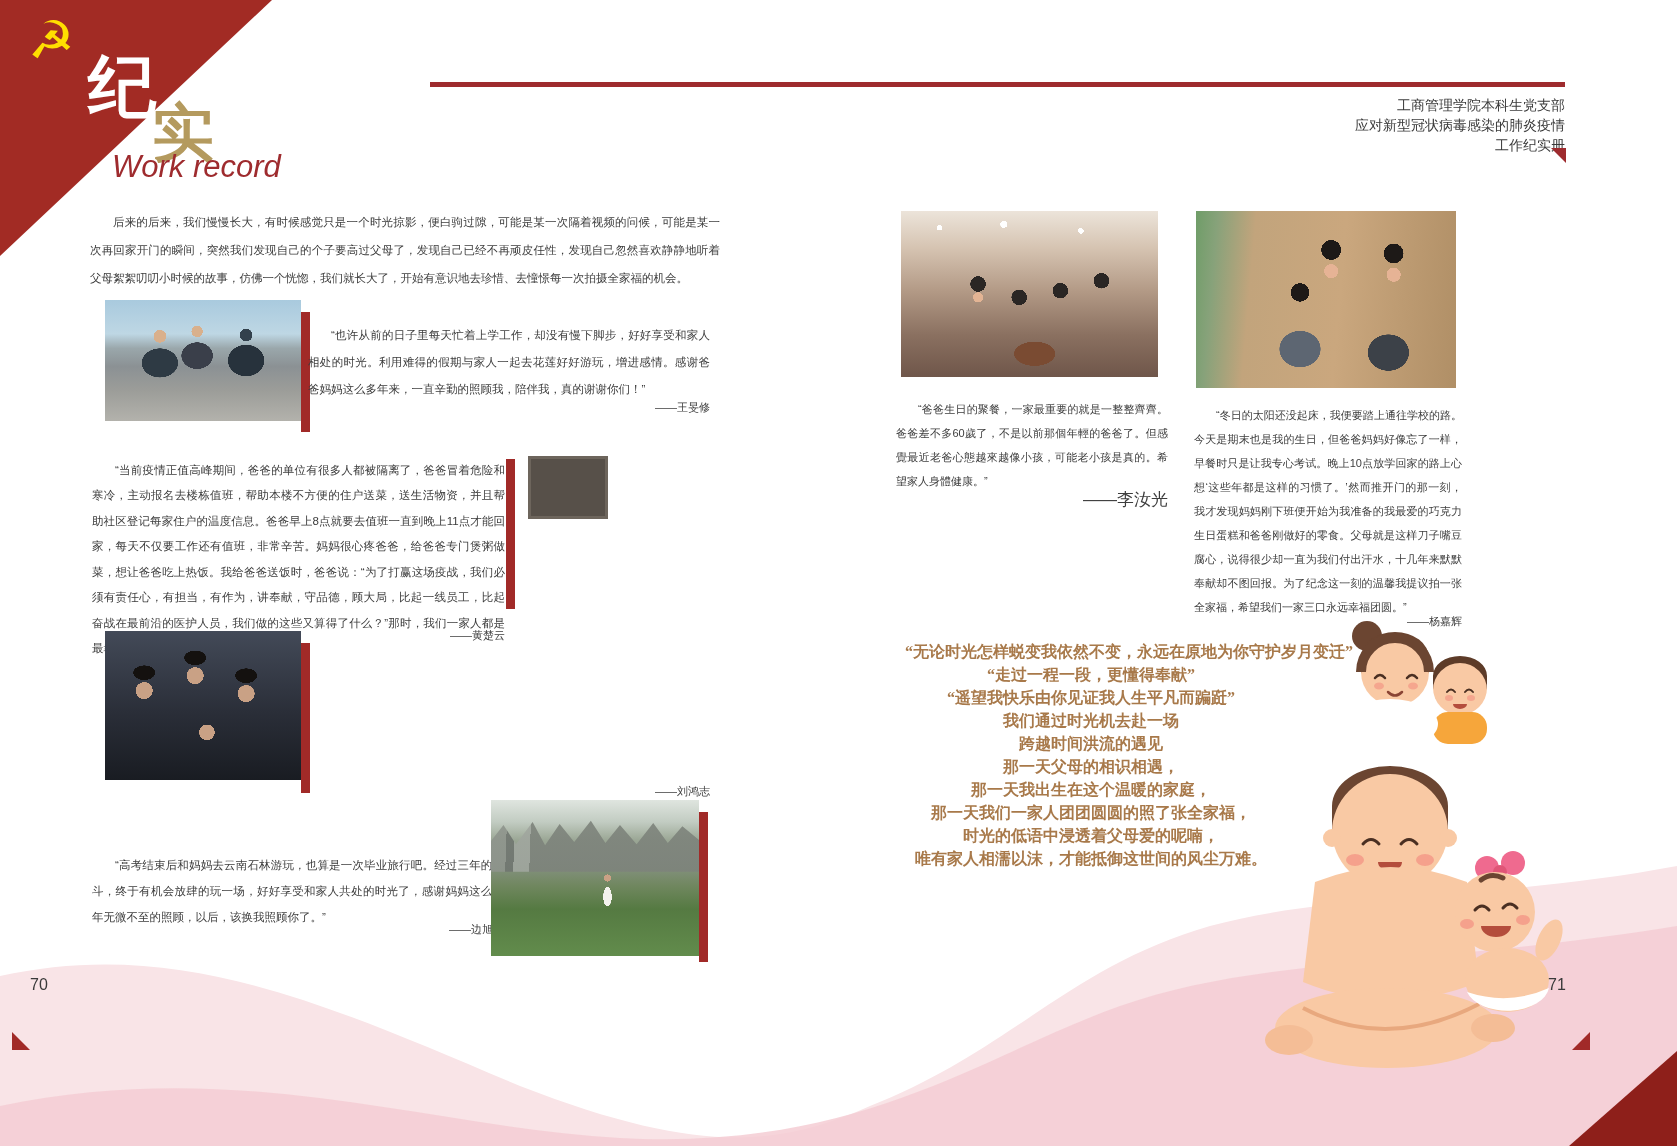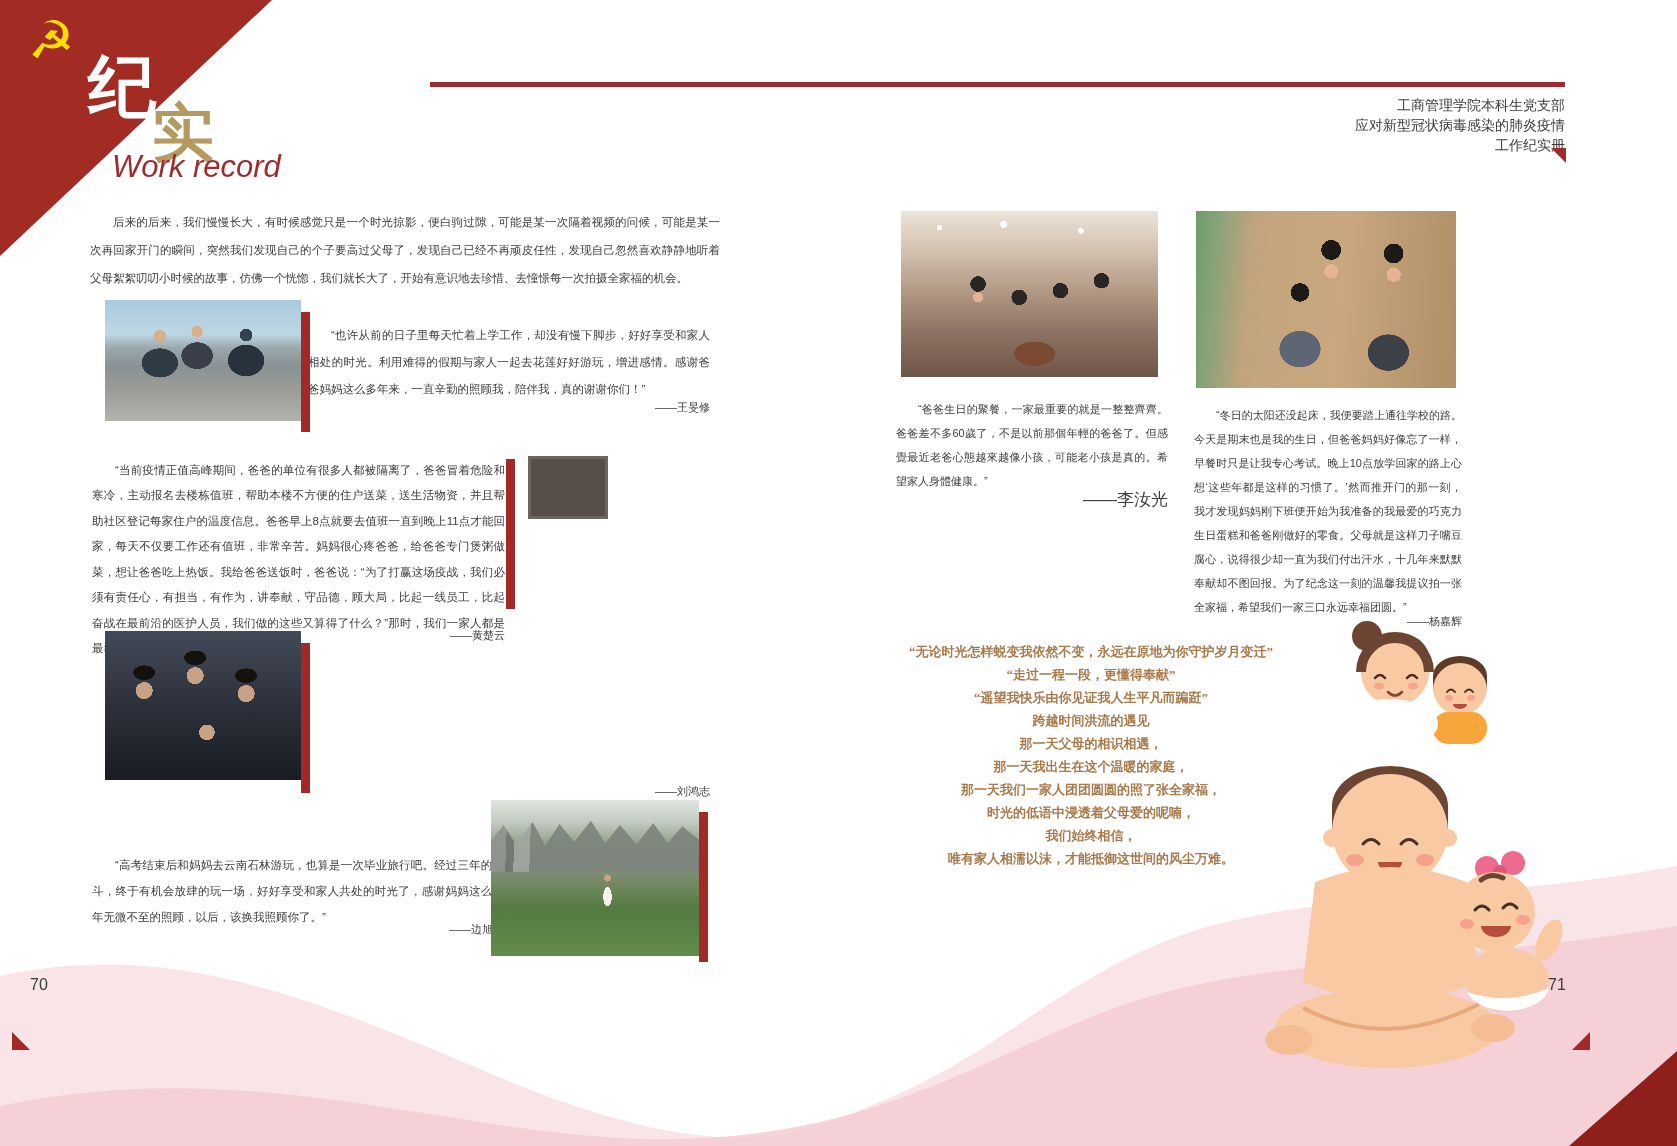--- a/index.html
+++ b/index.html
@@ -36,21 +36,21 @@
   .a3{left:308px;top:784px;width:402px;}
   .q4{left:92px;top:840px;width:412px;}
   .a4{left:92px;top:922px;width:412px;}
   
   .c1{left:896px;top:386px;width:272px;}
   .ca1{left:896px;top:488px;width:272px;font-size:17px;}
   .c2{left:1194px;top:392px;width:268px;}
   .ca2{left:1194px;top:614px;width:268px;font-size:11px;}
   
   .poem{position:absolute;left:905px;top:640px;width:372px;text-align:center;z-index:3;
-    font-family:"Liberation Serif","DejaVu Serif",serif;font-weight:bold;color:#a8794a;font-size:13px;line-height:23px;}
+    font-family:"Liberation Serif","DejaVu Serif",serif;font-weight:bold;color:#a8794a;font-size:16px;line-height:23px;}
   .poem-line{white-space:nowrap;}
   
   .photo{position:absolute;z-index:3;overflow:hidden;}
   .accent{position:absolute;background:#a12a28;z-index:2;}
   .photo1{left:105px;top:300px;width:196px;height:121px;background:
     radial-gradient(circle 9px at 28% 30%, #d9b08c 70%, transparent 71%),
     radial-gradient(circle 8px at 47% 26%, #d9b08c 70%, transparent 71%),
     radial-gradient(circle 9px at 72% 29%, #33414d 70%, transparent 71%),
     radial-gradient(ellipse 30px 24px at 28% 52%, #2e3a44 60%, transparent 61%),
     radial-gradient(ellipse 26px 22px at 47% 46%, #3a3f4a 60%, transparent 61%),
@@ -169,26 +169,26 @@
   <div class="author ca1">——李汝光</div>
 
   <div class="photo photo6"></div>
   <p class="para caption c2">“冬日的太阳还没起床，我便要踏上通往学校的路。今天是期末也是我的生日，但爸爸妈妈好像忘了一样，早餐时只是让我专心考试。晚上10点放学回家的路上心想‘这些年都是这样的习惯了。’然而推开门的那一刻，我才发现妈妈刚下班便开始为我准备的我最爱的巧克力生日蛋糕和爸爸刚做好的零食。父母就是这样刀子嘴豆腐心，说得很少却一直为我们付出汗水，十几年来默默奉献却不图回报。为了纪念这一刻的温馨我提议拍一张全家福，希望我们一家三口永远幸福团圆。”</p>
   <div class="author ca2">——杨嘉辉</div>
 
   <div class="poem">
     <div class="poem-line">“无论时光怎样蜕变我依然不变，永远在原地为你守护岁月变迁”</div>
     <div class="poem-line">“走过一程一段，更懂得奉献”</div>
     <div class="poem-line">“遥望我快乐由你见证我人生平凡而蹁跹”</div>
+    <div class="poem-line">我们通过时光机去赴一场</div>
     <div class="poem-line">跨越时间洪流的遇见</div>
     <div class="poem-line">那一天父母的相识相遇，</div>
     <div class="poem-line">那一天我出生在这个温暖的家庭，</div>
     <div class="poem-line">那一天我们一家人团团圆圆的照了张全家福，</div>
     <div class="poem-line">时光的低语中浸透着父母爱的呢喃，</div>
-    <div class="poem-line">我们始终相信，</div>
     <div class="poem-line">唯有家人相濡以沫，才能抵御这世间的风尘万难。</div>
   </div>
 
   <div class="corner-br"></div>
   <svg class="illustration" viewBox="0 0 422 546">
 
     <g>
       <circle cx="112" cy="36" r="15" fill="#6b4531"></circle>
       <circle cx="140" cy="72" r="34" fill="#f9c9a4"></circle>
       <path d="M106,74 a34,34 0 0 1 68,0 l0,-16 a34,26 0 0 0 -68,0 z" fill="#6b4531"></path>

